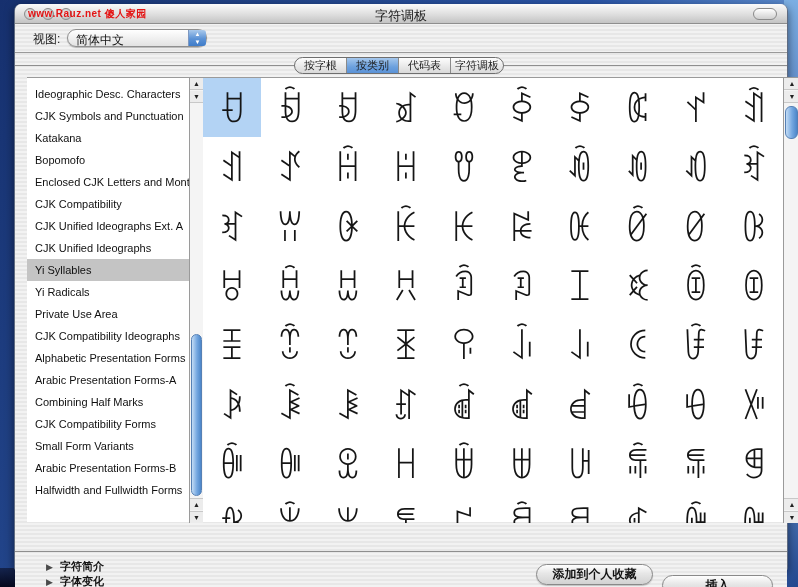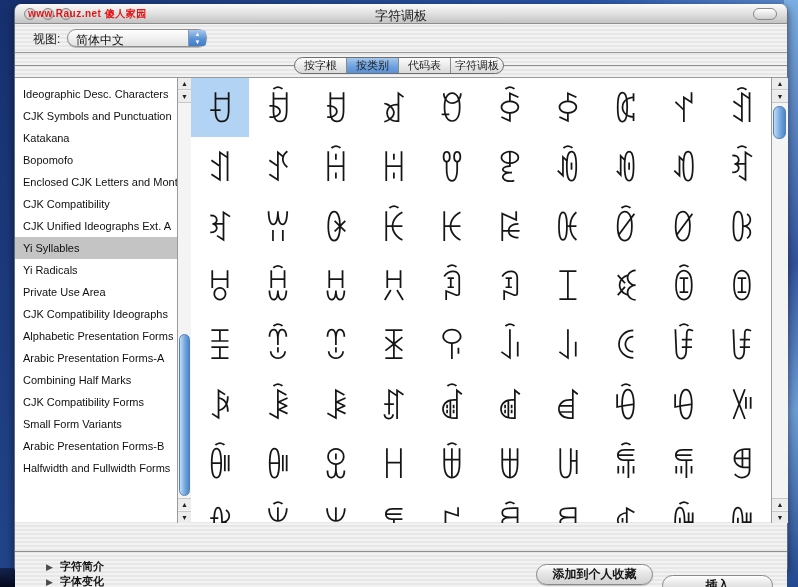--- a/index.html
+++ b/index.html
@@ -81,21 +81,21 @@
   }
   .tab {
     flex:1; font-size:11px; color:#1a1a1a; text-align:center; line-height:15px;
     border-right:1px solid #8a8a8a; cursor:default; white-space:nowrap; padding:0 4px;
   }
   .tab:last-child { border-right:none; }
   .tab.selected { background:linear-gradient(180deg,#a5c7ec,#6ba0de 60%,#5b92d6); }
 
   
   .content {
-    position:absolute; left:0; top:73px; width:100%; height:445px;
+    position:absolute; left:12px; top:73px; width:100%; height:445px;
     background:#fff; border-top:1px solid #9a9a9a;
   }
   .sidebar { position:absolute; left:0; top:0; width:162px; height:445px; overflow:hidden; padding-top:5px; }
   .side-item {
     height:22px; line-height:22px; padding-left:8px;
     font-size:11px; color:#101010; white-space:nowrap;
   }
   .side-item.selected { background:#c4c4c4; }
 
   .scrollbar {
@@ -194,20 +194,21 @@
 
   <div class="content">
     <div class="sidebar">
         <div class="side-item">Ideographic Desc. Characters</div>
         <div class="side-item">CJK Symbols and Punctuation</div>
         <div class="side-item">Katakana</div>
         <div class="side-item">Bopomofo</div>
         <div class="side-item">Enclosed CJK Letters and Months</div>
         <div class="side-item">CJK Compatibility</div>
         <div class="side-item">CJK Unified Ideographs Ext. A</div>
+        <div class="side-item">CJK Unified Ideographs</div>
         <div class="side-item selected">Yi Syllables</div>
         <div class="side-item">Yi Radicals</div>
         <div class="side-item">Private Use Area</div>
         <div class="side-item">CJK Compatibility Ideographs</div>
         <div class="side-item">Alphabetic Presentation Forms</div>
         <div class="side-item">Arabic Presentation Forms-A</div>
         <div class="side-item">Combining Half Marks</div>
         <div class="side-item">CJK Compatibility Forms</div>
         <div class="side-item">Small Form Variants</div>
         <div class="side-item">Arabic Presentation Forms-B</div>

